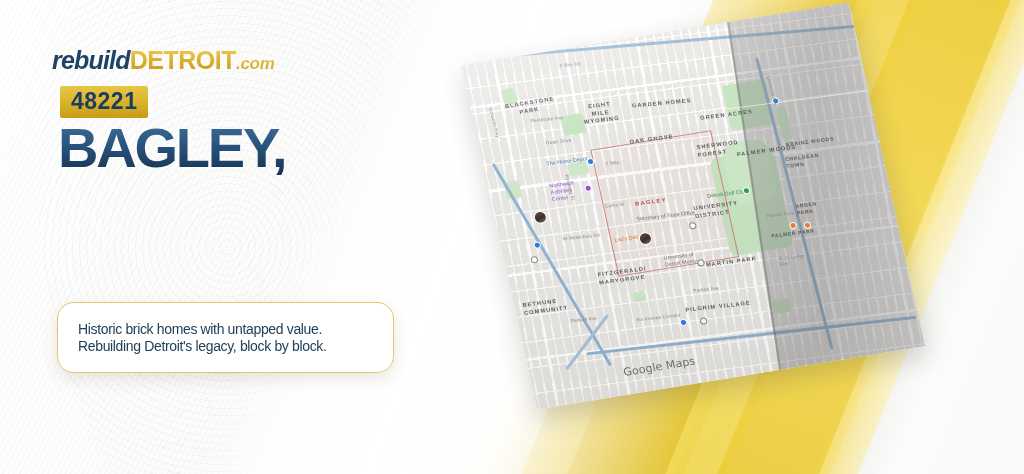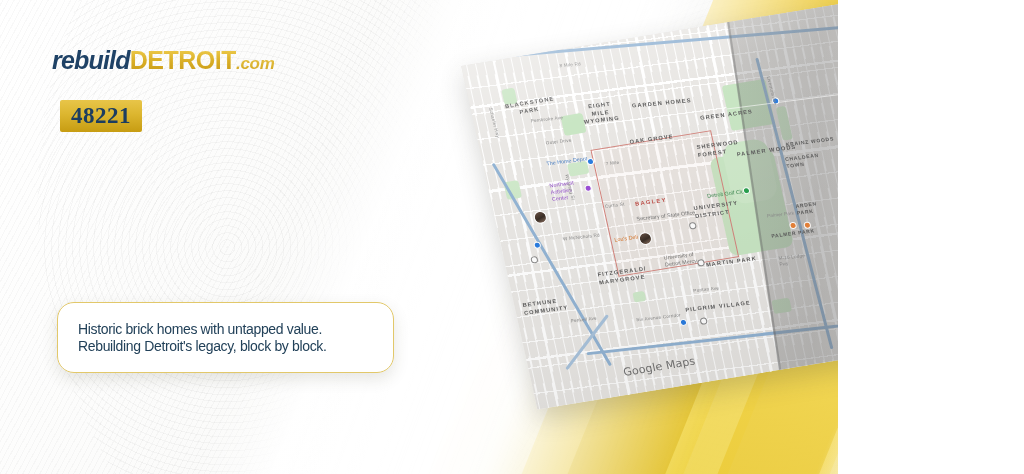--- a/index.html
+++ b/index.html
@@ -6,21 +6,21 @@
 
   html, body {
     width: 1024px;
     height: 474px;
     overflow: hidden;
     font-family: "Liberation Sans", sans-serif;
   }
 
   #banner {
     position: relative;
-    width: 838px;
+    width: 1024px;
     height: 474px;
     background: #f0abfc;
     overflow: hidden;
     padding-left: 20px;
   }
 
   
   .bg-base {
     position: absolute; inset: 0;
     background:
@@ -156,30 +156,29 @@
   .logo .lg-com {
     font-style: italic; font-weight: 700;
     font-size: 17px;
     background: linear-gradient(180deg,#ecc94b 0%,#cfa420 100%);
     -webkit-background-clip: text; background-clip: text;
     color: transparent;
   }
 
   .zip-badge {
     position: absolute;
-    left: 60px; top: 100px;
+    left: 60px; top: 86px;
     padding: 4px 11px 5px 11px;
     background: linear-gradient(180deg,#e8c549 0%,#dcb62f 45%,#c79c12 100%);
     color: #1c3d60;
     font-size: 23px;
     font-weight: 800;
     letter-spacing: .5px;
     line-height: 1;
     border-radius: 2px;
-    font-family: Liberation Serif, serif;
   }
 
   .headline {
     position: absolute;
     left: 58px; top: 122px;
     width: 400px;
     font-size: 56px;
     font-weight: 800;
     line-height: .94;
     letter-spacing: -2.2px;
@@ -472,20 +471,21 @@
 
   <div class="content">
 
     <div class="logo">
       <span class="lg-rebuild">rebuild</span><span class="lg-detroit">DETROIT</span><span class="lg-com">.com</span>
     </div>
 
     <div class="zip-badge">48221</div>
 
     <div class="headline">
+      <span>BAGLEY,</span>
     </div>
 
     <div class="tag-card">
       <p>Historic brick homes with untapped value. Rebuilding Detroit's legacy, block by block.</p>
     </div>
 
   </div>
 
 </div>
 

